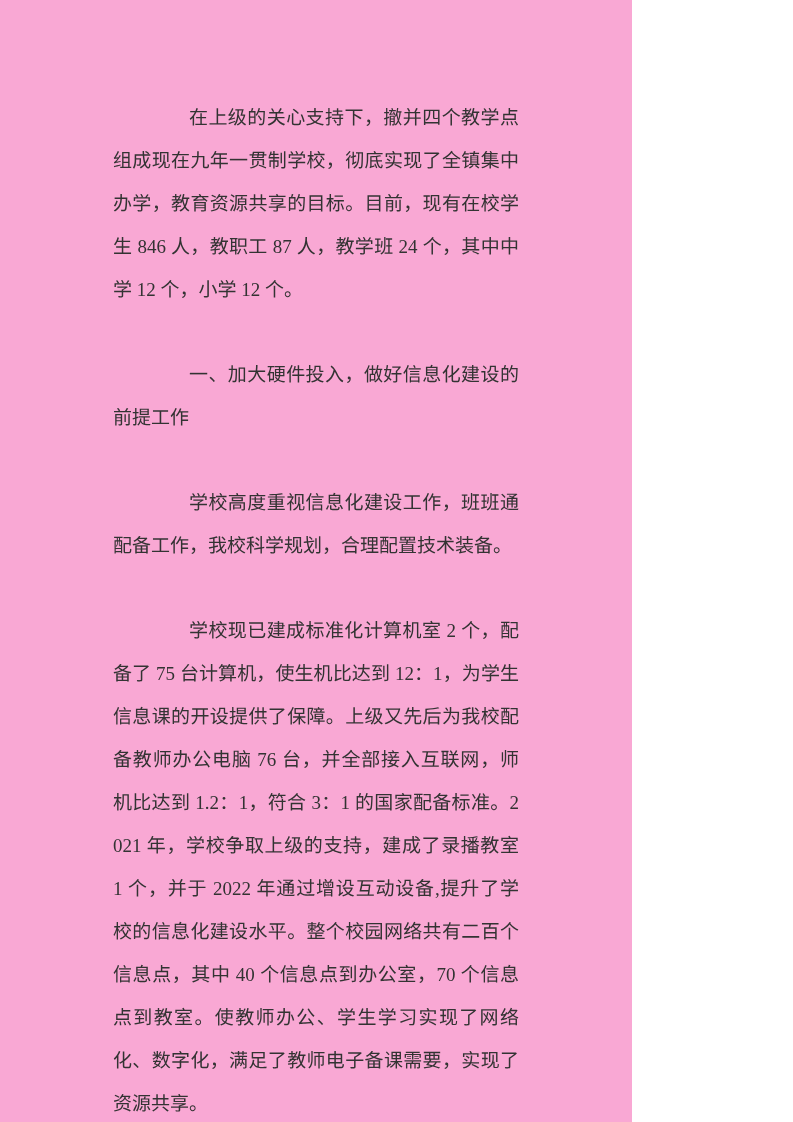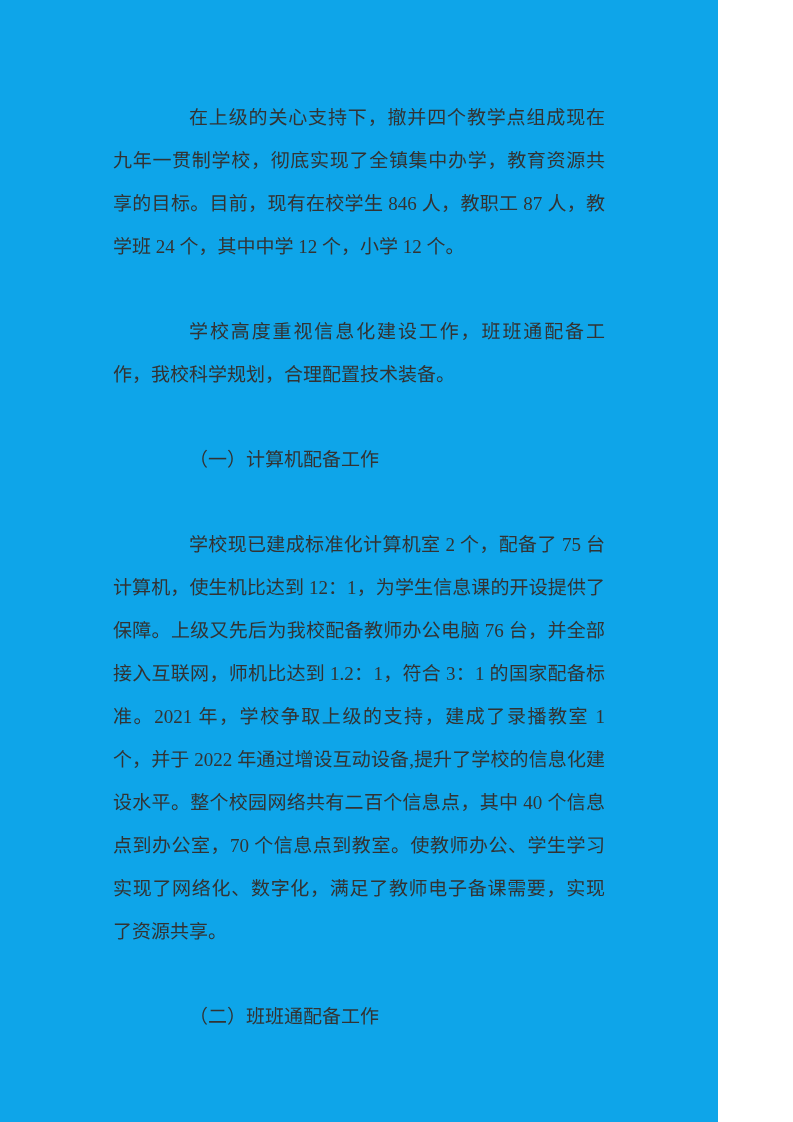--- a/index.html
+++ b/index.html
@@ -8,24 +8,24 @@
     background: #ffffff;
   }
   body {
     width: 793px;
     height: 1122px;
     overflow: hidden;
     position: relative;
   }
   .page {
     box-sizing: border-box;
-    width: 718px;
+    width: 632px;
     height: 1122px;
     padding: 96px 113px 40px 113px;
-    background: #0ea5e9;
+    background: #f9a8d4;
   }
   .para {
     font-family: "Liberation Serif", "DejaVu Serif", serif;
     font-size: 19px;
     line-height: 43px;
     color: #333333;
     text-align: justify;
     text-indent: 4em;
     margin: 0 0 42px 0;
     letter-spacing: 0px;
@@ -33,17 +33,17 @@
   }
   .para:last-child {
     margin-bottom: 0;
   }
 </style>
 </head>
 <body>
 
 <div class="page">
   <p class="para">在上级的关心支持下，撤并四个教学点组成现在九年一贯制学校，彻底实现了全镇集中办学，教育资源共享的目标。目前，现有在校学生 846 人，教职工 87 人，教学班 24 个，其中中学 12 个，小学 12 个。</p>
+  <p class="para">一、加大硬件投入，做好信息化建设的前提工作</p>
   <p class="para">学校高度重视信息化建设工作，班班通配备工作，我校科学规划，合理配置技术装备。</p>
-  <p class="para">（一）计算机配备工作</p>
   <p class="para">学校现已建成标准化计算机室 2 个，配备了 75 台计算机，使生机比达到 12：1，为学生信息课的开设提供了保障。上级又先后为我校配备教师办公电脑 76 台，并全部接入互联网，师机比达到 1.2：1，符合 3：1 的国家配备标准。2021 年，学校争取上级的支持，建成了录播教室 1 个，并于 2022 年通过增设互动设备,提升了学校的信息化建设水平。整个校园网络共有二百个信息点，其中 40 个信息点到办公室，70 个信息点到教室。使教师办公、学生学习实现了网络化、数字化，满足了教师电子备课需要，实现了资源共享。</p>
   <p class="para">（二）班班通配备工作</p>
 </div>
 
 </body></html>

